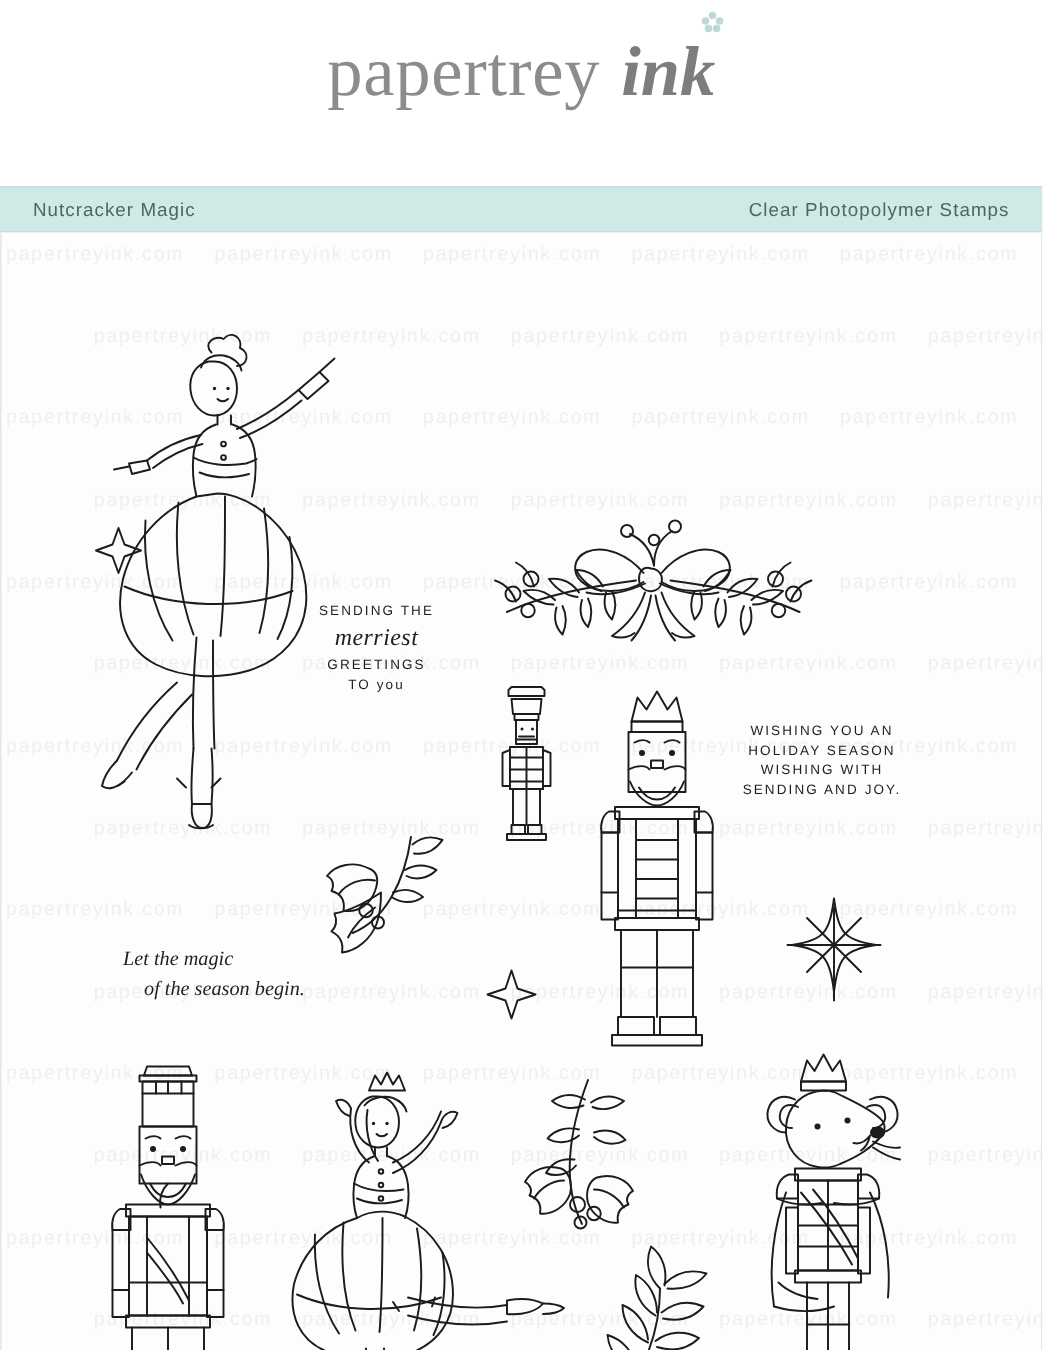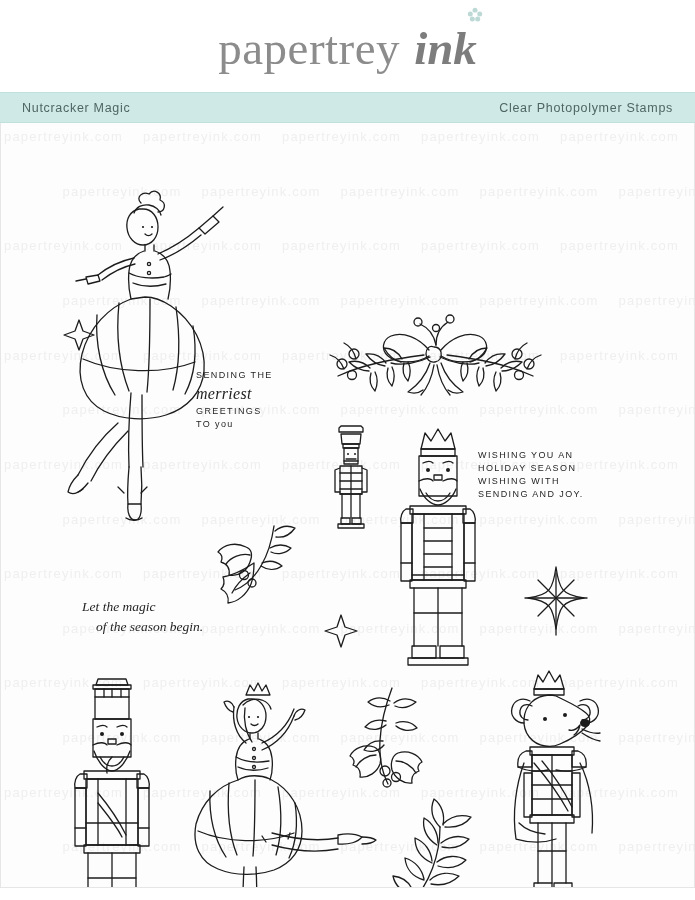--- a/index.html
+++ b/index.html
@@ -64,20 +64,21 @@
   .titlebar {
     height: 31px;
     background: #cfe9e7;
     display: flex;
     align-items: center;
     justify-content: space-between;
     padding: 0 22px;
     box-sizing: border-box;
     border-top: 1px solid #bfe0dd;
     border-bottom: 1px solid #bfe0dd;
+    margin-top: 32px;
   }
   .titlebar span {
     font-size: 12.5px;
     letter-spacing: 0.7px;
     color: #4f6563;
     font-family: "Liberation Sans", sans-serif;
   }
 
   
   .sheet {
@@ -107,21 +108,21 @@
     z-index: 2;
   }
   .art svg {
     display: block;
   }
 
   
   .sentiment {
     position: absolute;
     z-index: 3;
-    text-align: left;
+    text-align: center;
     color: #1f1f1f;
     line-height: 1.45;
   }
   .sent-caps {
     font-family: "Liberation Sans", sans-serif;
     font-size: 9px;
     letter-spacing: 1.4px;
   }
   .sent-script {
     font-family: Liberation Serif, serif;

